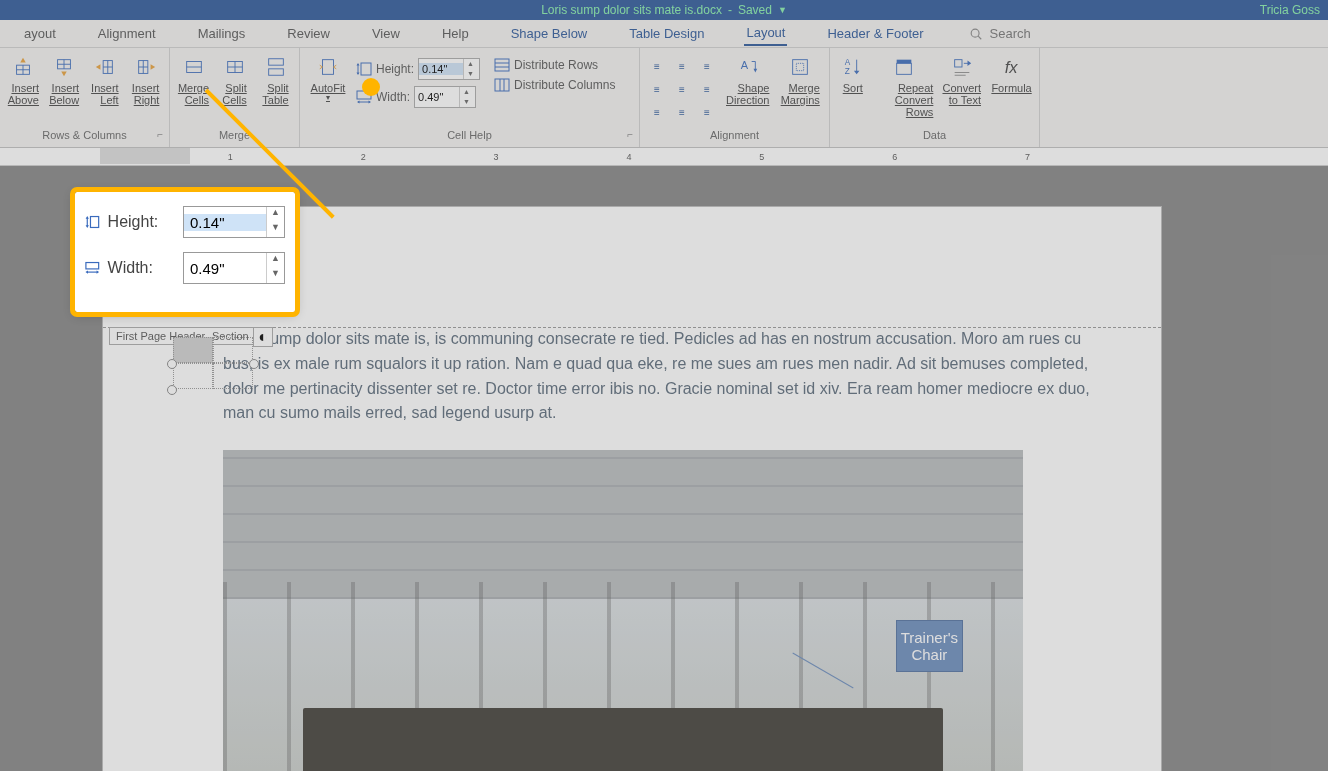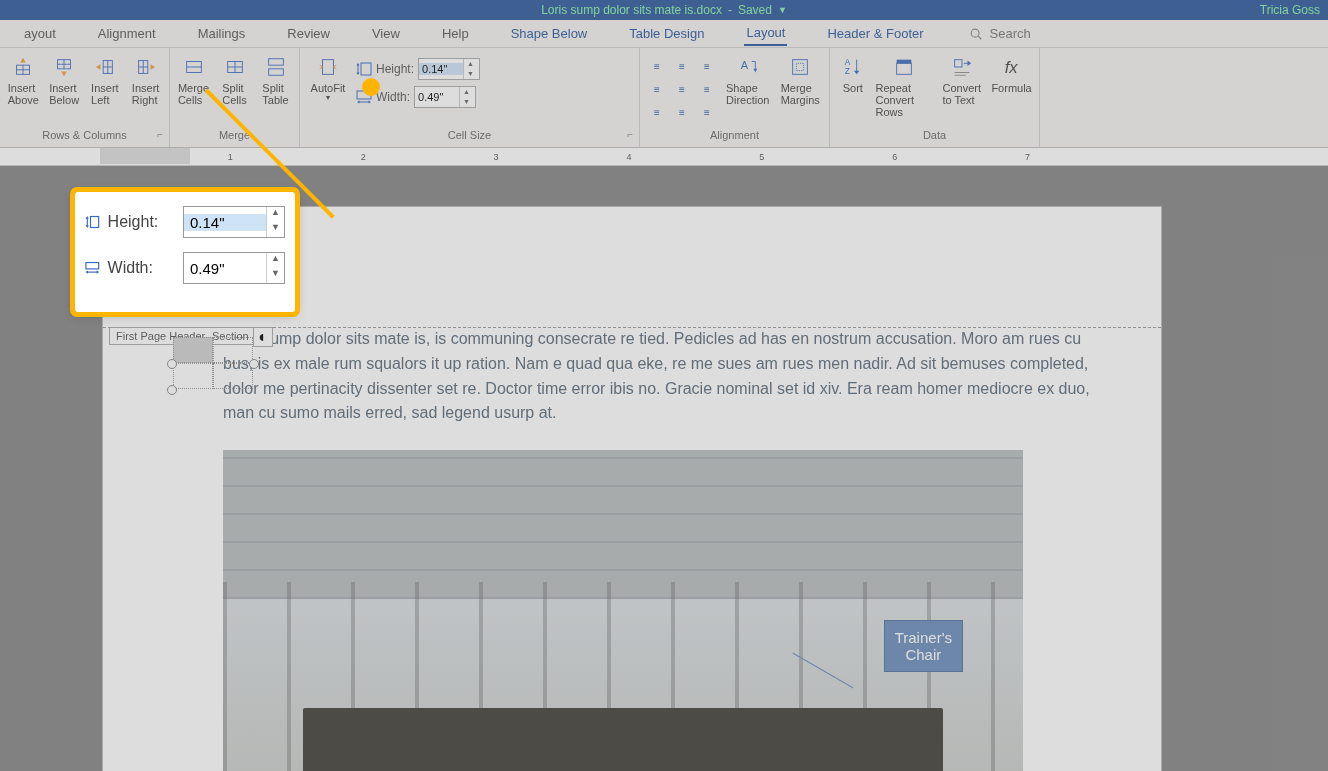--- a/index.html
+++ b/index.html
@@ -19,21 +19,21 @@
 .tabrow input { border: none; background: transparent; font-size: 13px; outline: none; width: 120px; }
 
 .ribbon { height: 100px; background: #f3f2f1; border-bottom: 1px solid #c0c0c0; display: flex; }
 .group { border-right: 1px solid #d0d0d0; display: flex; flex-direction: column; padding: 4px 6px 0 6px; }
 .group .content { flex: 1; display: flex; align-items: flex-start; gap: 6px; }
 .group .label { height: 18px; font-size: 11px; color: #666; text-align: center; position: relative; }
 .group .label .launcher { position: absolute; right: 0; font-size: 10px; color: #888; }
 
 .bigbtn { display: flex; flex-direction: column; align-items: center; justify-content: flex-start; width: 40px; font-size: 11px; color: #444; cursor: pointer; padding-top: 2px; }
 .bigbtn .ico { width: 24px; height: 26px; margin-bottom: 2px; display: flex; align-items: center; justify-content: center; }
-.bigbtn span { text-align: left; line-height: 1.1; white-space: pre-line; }
+.bigbtn span { text-align: right; line-height: 1.1; white-space: pre-line; text-decoration: underline; }
 
 .cellsize-rows { display: flex; flex-direction: column; gap: 6px; padding-top: 6px; }
 .csr { display: flex; align-items: center; gap: 4px; font-size: 12px; color: #555; }
 .spinner { display: flex; align-items: center; border: 1px solid #aaa; background: #fff; height: 22px; width: 62px; font-size: 11px; }
 .spinner input { border: none; width: 44px; padding: 0 3px; font-size: 11px; outline: none; }
 .spinner .sp-btns { display: flex; flex-direction: column; border-left: 1px solid #ccc; width: 14px; }
 .spinner .sp-btns div { height: 10px; font-size: 7px; text-align: center; line-height: 9px; color: #666; cursor: pointer; }
 .dist { display: flex; align-items: center; gap: 4px; font-size: 12px; color: #555; cursor: pointer; }
 
 .smallstack { display: flex; flex-direction: column; gap: 3px; padding-top: 4px; }
@@ -55,21 +55,21 @@
 .tablebox .r { display: flex; }
 .tablebox .c { border: 1px dotted #999; height: 26px; flex: 1; }
 .handle { width:10px; height:10px; border:1px solid #888; background:#fff; border-radius:50%; position:absolute; }
 
 .para { font-size: 16px; color: #5a6a7a; line-height: 1.55; }
 
 .doc-img { margin-top: 24px; width: 800px; height: 330px; background: linear-gradient(180deg,#b5b9bd 0%,#d8dde0 45%,#c9cdc9 100%); position: relative; overflow: hidden; }
 .doc-img .ceiling { position:absolute; top:0; left:0; right:0; height:45%; background: repeating-linear-gradient(0deg,#a9adb0 0 2px,#b8bcbe 2px 28px); }
 .doc-img .windows { position:absolute; bottom:0; left:0; right:0; height:60%; background: repeating-linear-gradient(90deg, rgba(90,90,90,0.35) 0 4px, transparent 4px 64px); }
 .doc-img .table { position:absolute; bottom:0; left:10%; right:10%; height:22%; background:#3f3c36; border-radius:2px 2px 0 0; }
-.doc-img .callout { position: absolute; top: 170px; right: 60px; background: #6a8cbd; border: 1px solid #5071a0; color: #fff; padding: 8px 10px; font-size: 15px; text-align:center; }
+.doc-img .callout { position: absolute; top: 170px; right: 60px; background: #6a8cbd; border: 1px solid #5071a0; color: #fff; padding: 8px 4px; font-size: 15px; text-align:center; }
 .doc-img .callout-line { position:absolute; top:220px; right:165px; width:70px; height:1px; background:#6a8cbd; transform:rotate(30deg); }
 
 
 .highlight { position: absolute; z-index: 10; top: 192px; left: 75px; width: 220px; height: 120px; background: #fff; border-radius: 2px; padding: 14px 10px; box-shadow: 0 2px 12px rgba(0,0,0,0.3); outline: 5px solid #ffb400; }
 .highlight .hrow { display: flex; align-items: center; gap: 8px; margin-bottom: 14px; }
 .highlight .hlab { font-size: 16px; color: #444; width: 74px; display:flex; align-items:center; gap:4px; }
 .highlight .hspin { display:flex; align-items:center; border: 1px solid #999; height: 32px; width: 104px; }
 .highlight .hspin input { border: none; width: 82px; padding: 0 6px; font-size: 15px; outline: none; }
 .highlight .hspin input.sel { background: #cfe3f7; }
 .highlight .hspin .btns { display:flex; flex-direction:column; border-left:1px solid #ccc; width:18px; }
@@ -253,22 +253,44 @@
           <span>Width:</span>
           <div class="spinner">
               <input value="0.49&quot;" style="">
               <div class="sp-btns">
                 <div>▲</div>
                 <div>▼</div>
               </div>
             </div>
         </div>
       </div>
-    </div>
-    <div class="label"><span>Cell Size</span><span class="launcher">⌐</span></div>
+      <div class="cellsize-rows" style="margin-left:8px;">
+        <div class="dist">
+            <span class="mini-ico">
+              <svg viewBox="0 0 16 14">
+                <rect x="1" y="1" width="14" height="12" fill="none" stroke="#3a6bbd"></rect>
+                <line x1="1" y1="5" x2="15" y2="5" stroke="#3a6bbd"></line>
+                <line x1="1" y1="9" x2="15" y2="9" stroke="#3a6bbd"></line>
+              </svg>
+            </span>
+            <span>Distribute Rows</span>
+          </div>
+        <div class="dist">
+            <span class="mini-ico">
+              <svg viewBox="0 0 16 14">
+                <rect x="1" y="1" width="14" height="12" fill="none" stroke="#3a6bbd"></rect>
+                <line x1="6" y1="1" x2="6" y2="13" stroke="#3a6bbd"></line>
+                <line x1="10" y1="1" x2="10" y2="13" stroke="#3a6bbd"></line>
+              </svg>
+            </span>
+            <span>Distribute Columns</span>
+          </div>
+      </div>
+    </div>
+    <div class="label"><span>Cell Help</span><span class="launcher">⌐</span></div>
   </div>
 
   <div class="group" style="width:190px;">
     <div class="content">
       <div class="smallstack">
         <div class="row3">
             <div class="align-btn">≡</div>
             <div class="align-btn">≡</div>
             <div class="align-btn">≡</div>
           </div>

